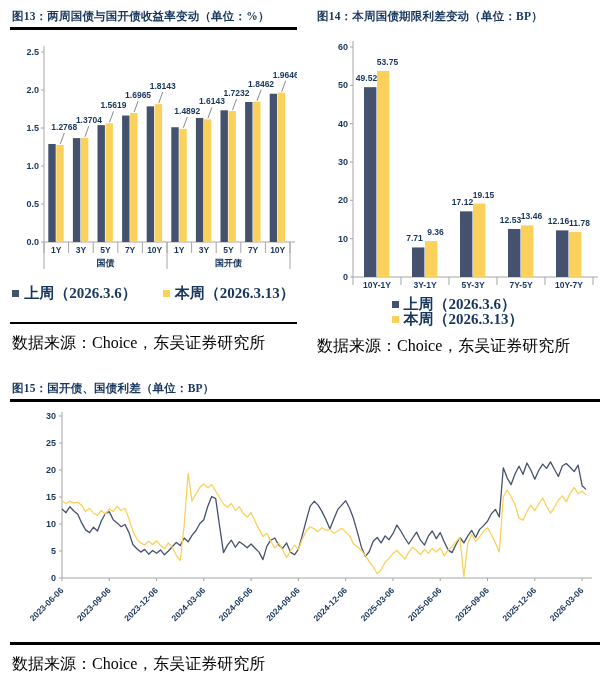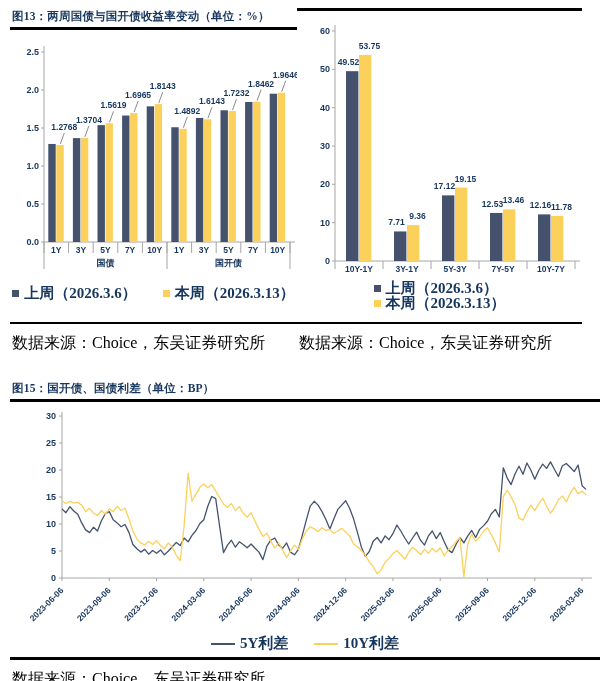--- a/index.html
+++ b/index.html
@@ -1,18 +1,18 @@
 <!DOCTYPE html>
 <html><head>
 <meta charset="utf-8">
 <style>
   html,body{margin:0;padding:0;background:#fff;}
   .page{width:609px;height:681px;background:#fff;overflow:hidden;box-sizing:border-box;
         padding:8px 9px 0 10px;font-family:"Liberation Sans",sans-serif;position:relative;}
-  .cols{display:flex;}
+  .cols{display:flex;gap:18px;}
   .panel{display:flex;flex-direction:column;width:287px;height:352px;}
   .panel.right{width:285px;}
   .ptitle{font-family:"Liberation Serif",serif;font-weight:bold;font-size:11.5px;color:#17365D;
           padding:1px 0 3px 2px;letter-spacing:.2px;white-space:nowrap;}
   .rule3{height:3px;background:#000;}
   .rule2{height:2px;background:#000;margin-top:auto;}
   .src{font-family:"Liberation Serif",serif;font-size:16px;color:#000;padding:9px 0 6px 2px;}
   .chartbox{margin-top:6px;}
   .legend-row{display:flex;justify-content:center;gap:26px;margin-top:0px;}
   .legend-col{display:flex;flex-direction:column;align-items:flex-start;width:max-content;margin:2px auto 0;}
@@ -124,20 +124,21 @@
         <div class="litem">
           <span class="sw" style="background: rgb(251, 209, 91);"></span>
           <span>本周（2026.3.13）</span>
         </div>
       </div>
       <div class="rule2"></div>
       <div class="src">数据来源：Choice，东吴证券研究所</div>
     </div>
 
     <div class="panel right">
+      <div class="ptitle">图14：本周国债期限利差变动（单位：BP）</div>
       <div class="rule3"></div>
       <div class="chartbox"><svg width="285" height="258">
             <line x1="38" y1="8" x2="38" y2="244" stroke="#A6A6A6"></line>
             <line x1="38" y1="244" x2="283" y2="244" stroke="#A6A6A6"></line>
             <line x1="35" y1="244" x2="38" y2="244" stroke="#A6A6A6"></line>
             <text x="33" y="247" text-anchor="end" font-size="9" font-weight="bold" fill="#17365D">0</text>
             <line x1="35" y1="205.66666666666669" x2="38" y2="205.66666666666669" stroke="#A6A6A6"></line>
             <text x="33" y="208.66666666666669" text-anchor="end" font-size="9" font-weight="bold" fill="#17365D">10</text>
             <line x1="35" y1="167.33333333333334" x2="38" y2="167.33333333333334" stroke="#A6A6A6"></line>
             <text x="33" y="170.33333333333334" text-anchor="end" font-size="9" font-weight="bold" fill="#17365D">20</text>
@@ -237,27 +238,17 @@
           <text x="432.2255639097744" y="183" text-anchor="end" font-size="8.5" font-weight="bold" fill="#17365D" transform="rotate(-45 432.2255639097744 183)">2025-06-06</text>
           <line x1="477.50375939849624" y1="170" x2="477.50375939849624" y2="173" stroke="#A6A6A6"></line>
           <text x="479.50375939849624" y="183" text-anchor="end" font-size="8.5" font-weight="bold" fill="#17365D" transform="rotate(-45 479.50375939849624 183)">2025-09-06</text>
           <line x1="524.781954887218" y1="170" x2="524.781954887218" y2="173" stroke="#A6A6A6"></line>
           <text x="526.781954887218" y="183" text-anchor="end" font-size="8.5" font-weight="bold" fill="#17365D" transform="rotate(-45 526.781954887218 183)">2025-12-06</text>
           <line x1="572.0601503759398" y1="170" x2="572.0601503759398" y2="173" stroke="#A6A6A6"></line>
           <text x="574.0601503759398" y="183" text-anchor="end" font-size="8.5" font-weight="bold" fill="#17365D" transform="rotate(-45 574.0601503759398 183)">2026-03-06</text>
           <polyline points="52.0,100.9 55.9,104.7 59.9,98.7 63.8,103.0 67.8,106.3 71.7,114.9 75.6,121.9 79.6,124.6 83.5,119.2 87.5,123.0 91.4,112.8 95.3,105.7 99.3,103.6 103.2,111.7 107.2,114.9 111.1,118.7 115.0,116.5 119.0,124.6 122.9,136.5 126.9,140.8 130.8,144.1 134.7,141.4 138.7,146.2 142.6,142.5 146.6,145.2 150.5,141.9 154.4,146.8 158.4,143.0 162.3,138.7 166.3,134.4 170.2,137.6 174.1,130.0 178.1,133.8 182.0,127.3 186.0,122.5 189.9,115.5 193.8,111.7 197.8,98.2 201.7,88.5 205.7,90.6 209.6,118.2 213.5,144.6 217.5,137.1 221.4,132.2 225.4,139.2 229.3,133.8 233.2,136.5 237.2,139.8 241.1,136.0 245.1,140.3 249.0,144.1 252.9,151.6 256.9,138.1 260.8,132.2 264.8,130.0 268.7,137.1 272.6,140.3 276.6,134.9 280.5,144.1 284.5,146.8 288.4,141.4 292.3,127.3 296.3,112.2 300.2,98.2 304.2,93.3 308.1,97.1 312.0,103.6 316.0,111.7 319.9,120.9 323.8,111.1 327.8,101.4 331.7,97.1 335.7,92.8 339.6,100.3 343.5,110.6 347.5,124.6 351.4,139.2 355.4,148.4 359.3,143.5 363.2,133.3 367.2,129.5 371.1,134.9 375.1,127.9 379.0,131.7 382.9,125.7 386.9,117.1 390.8,123.0 394.8,130.0 398.7,136.0 402.6,130.0 406.6,124.1 410.5,132.2 414.5,137.1 418.4,127.9 422.3,123.0 426.3,130.6 430.2,124.6 434.2,133.8 438.1,141.9 442.0,144.6 446.0,136.5 449.9,129.5 453.9,134.9 457.8,127.9 461.7,122.5 465.7,129.5 469.6,121.4 473.6,117.6 477.5,113.3 481.4,105.7 485.4,101.4 489.3,109.0 493.3,59.8 497.2,70.1 501.1,76.6 505.1,65.8 509.0,58.2 513.0,66.3 516.9,55.0 520.8,62.0 524.8,71.2 528.7,62.5 532.7,56.1 536.6,60.4 540.5,53.9 544.5,61.5 548.4,68.5 552.4,57.7 556.3,55.5 560.2,59.3 564.2,63.6 568.1,57.1 572.1,77.7 576.0,81.4" fill="none" stroke="#44526E" stroke-width="1.3" stroke-linejoin="round"></polyline>
           <polyline points="52.0,92.8 55.9,95.5 59.9,93.3 63.8,94.9 67.8,94.4 71.7,97.1 75.6,103.6 79.6,100.3 83.5,105.2 87.5,107.4 91.4,102.5 95.3,106.3 99.3,100.9 103.2,103.6 107.2,98.2 111.1,102.5 115.0,100.3 119.0,111.1 122.9,123.0 126.9,131.1 130.8,134.9 134.7,137.1 138.7,133.3 142.6,136.5 146.6,132.7 150.5,137.6 154.4,140.8 158.4,134.9 162.3,139.2 166.3,147.3 170.2,152.7 174.1,118.2 178.1,65.2 182.0,93.3 186.0,85.8 189.9,79.3 193.8,76.0 197.8,79.8 201.7,76.6 205.7,83.1 209.6,89.5 213.5,96.0 217.5,99.3 221.4,95.5 225.4,102.5 229.3,98.7 233.2,105.2 237.2,109.0 241.1,104.7 245.1,113.3 249.0,121.4 252.9,128.4 256.9,125.2 260.8,133.3 264.8,139.8 268.7,134.9 272.6,141.9 276.6,149.5 280.5,143.0 284.5,137.1 288.4,141.4 292.3,131.1 296.3,123.0 300.2,118.7 304.2,120.9 308.1,123.6 312.0,119.8 316.0,122.5 319.9,121.4 323.8,125.2 327.8,123.0 331.7,120.3 335.7,124.1 339.6,127.9 343.5,136.0 347.5,138.7 351.4,142.5 355.4,147.3 359.3,153.8 363.2,158.7 367.2,165.7 371.1,161.9 375.1,154.3 379.0,150.6 382.9,145.7 386.9,142.5 390.8,146.8 394.8,151.1 398.7,144.1 402.6,139.2 406.6,142.5 410.5,146.8 414.5,141.4 418.4,145.2 422.3,140.3 426.3,144.1 430.2,139.8 434.2,147.9 438.1,141.9 442.0,138.7 446.0,133.8 449.9,129.5 453.9,168.4 457.8,136.0 461.7,126.3 465.7,133.3 469.6,129.0 473.6,123.0 477.5,119.8 481.4,126.8 485.4,134.9 489.3,144.1 493.3,88.5 497.2,82.0 501.1,89.0 505.1,96.6 509.0,110.1 513.0,112.2 516.9,103.6 520.8,97.1 524.8,102.5 528.7,96.0 532.7,90.1 536.6,98.2 540.5,105.2 544.5,99.3 548.4,91.7 552.4,87.9 556.3,93.9 560.2,85.2 564.2,79.3 568.1,85.8 572.1,83.1 576.0,86.8" fill="none" stroke="#FBD15B" stroke-width="1.3" stroke-linejoin="round"></polyline>
         </svg></div>
-    <div class="legend-row">
-      <div class="litem">
-        <span class="lsw" style="background: rgb(68, 82, 110);"></span>
-        <span>5Y利差</span>
-      </div>
-      <div class="litem">
-        <span class="lsw" style="background: rgb(251, 209, 91);"></span>
-        <span>10Y利差</span>
-      </div>
-    </div>
     <div class="rule3 bottom"></div>
     <div class="src">数据来源：Choice，东吴证券研究所</div>
   </div>
 
 </div>
 
 </body></html>

